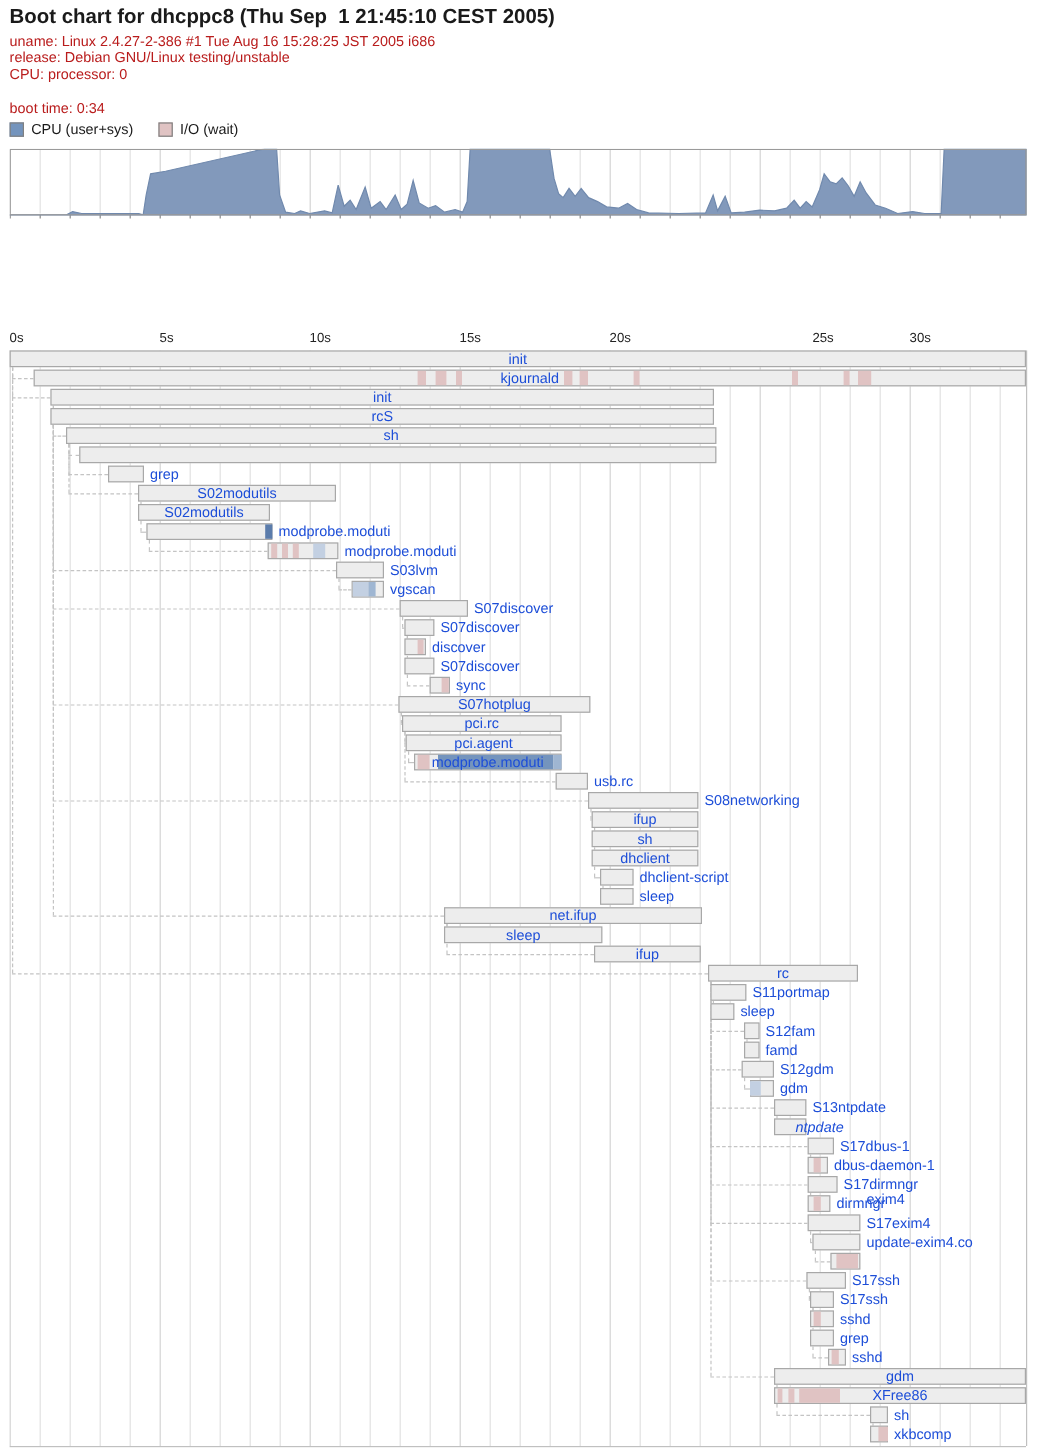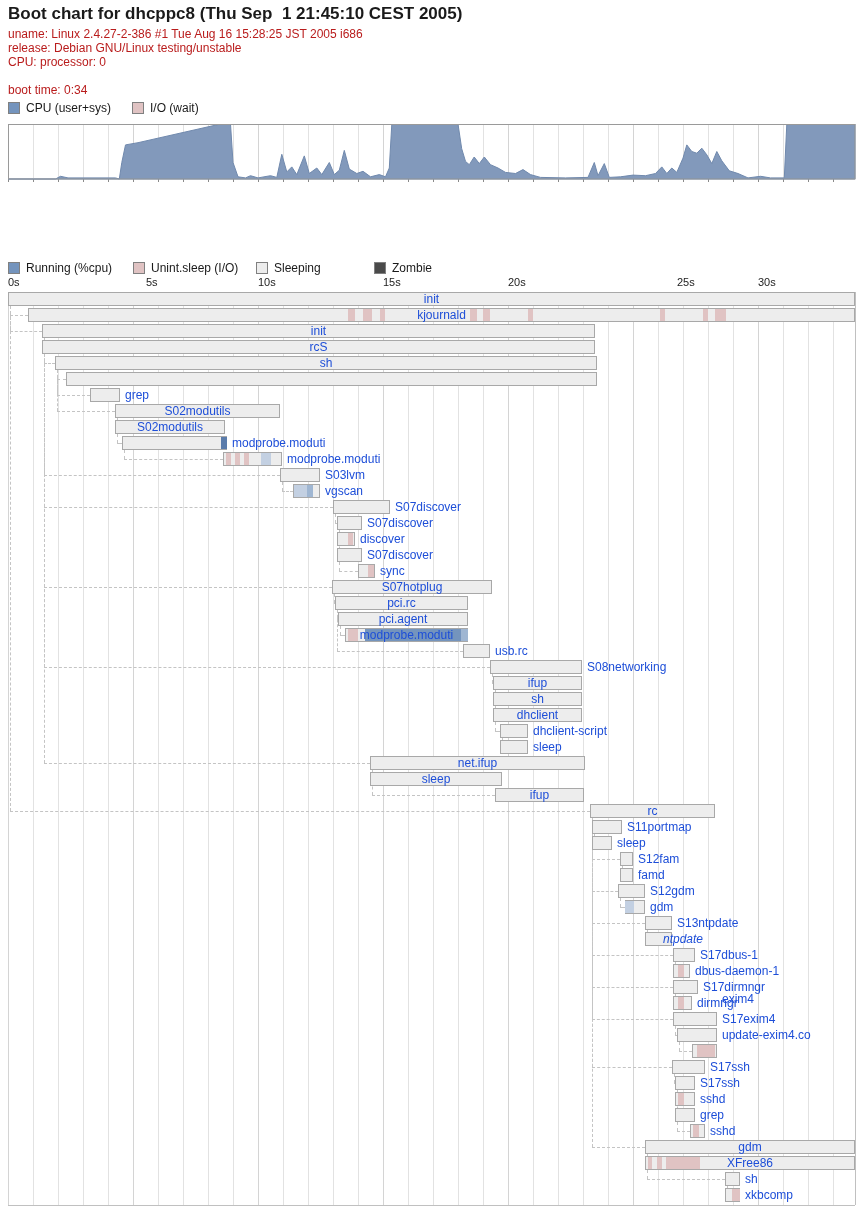--- a/index.html
+++ b/index.html
@@ -111,41 +111,23 @@
         <line x1="700.5" y1="55" x2="700.5" y2="58" stroke="#8a8a8a"></line>
         <line x1="725.5" y1="55" x2="725.5" y2="58" stroke="#8a8a8a"></line>
         <line x1="750.5" y1="55" x2="750.5" y2="58" stroke="#8a8a8a"></line>
         <line x1="775.5" y1="55" x2="775.5" y2="58" stroke="#8a8a8a"></line>
         <line x1="800.5" y1="55" x2="800.5" y2="58" stroke="#8a8a8a"></line>
         <line x1="825.5" y1="55" x2="825.5" y2="58" stroke="#8a8a8a"></line>
         <polygon points="0,55 0.0,55.0 47.5,55.0 52.5,52.3 60.0,53.9 75.0,53.9 107.5,53.9 111.3,55.0 113.8,38.5 117.5,20.9 130.0,18.7 212.5,0.0 222.5,0.0 225.0,38.5 230.0,52.8 237.5,53.9 242.5,51.7 250.0,53.9 262.5,51.7 268.8,53.4 273.8,30.3 278.8,47.9 283.8,42.9 288.8,50.6 296.3,31.9 301.3,49.5 308.8,44.0 313.8,50.6 321.3,38.5 326.3,50.6 331.3,46.2 336.3,26.4 341.3,45.1 348.8,49.5 355.0,47.3 362.5,52.8 371.3,50.6 377.5,52.8 381.3,44.0 383.8,0.0 450.0,0.0 453.7,24.7 457.5,37.4 461.3,40.7 466.2,33.0 471.3,39.6 476.3,33.0 482.5,40.7 490.0,44.0 497.5,48.4 507.5,49.5 515.0,45.6 522.5,50.6 532.5,53.4 557.5,53.9 580.0,53.4 586.3,38.5 590.0,51.7 596.3,39.6 601.3,53.4 612.5,52.8 625.0,51.1 637.5,51.7 647.5,49.5 653.8,42.9 658.8,49.5 663.8,44.0 668.8,48.4 675.0,34.1 678.8,20.9 683.8,27.5 688.8,29.2 693.8,24.2 698.8,30.8 703.8,39.6 708.8,27.5 713.8,36.8 721.3,46.8 730.0,49.5 740.0,53.9 752.5,52.3 762.5,53.9 776.3,53.9 778.8,0.0 847.0,0.0 847,55" fill="#8299bb" stroke="#7089ad" stroke-width="1"></polygon>
         <rect x="0.5" y="0.5" width="846.5" height="54.5" fill="none" stroke="#9a9a9a"></rect>
       </svg></div>
 
-  <div class="legend procLegend" style="left:8px;top:261px" id="proc-legend">
-      <span class="litem">
-        <span class="swatch" style="background: rgb(116, 148, 189);"></span>
-        <span>Running (%cpu)</span>
-      </span>
-      <span class="litem">
-        <span class="swatch" style="background: rgb(224, 195, 195);"></span>
-        <span>Unint.sleep (I/O)</span>
-      </span>
-      <span class="litem">
-        <span class="swatch" style="background: rgb(237, 237, 237);"></span>
-        <span>Sleeping</span>
-      </span>
-      <span class="litem">
-        <span class="swatch" style="background: rgb(74, 74, 74);"></span>
-        <span>Zombie</span>
-      </span>
-    </div>
   <div id="axis">
       <span class="tick" style="left: 8px;">0s</span>
-      <span class="tick" style="left: 133px; margin-left: 13px;">5s</span>
+      <span class="tick" style="left: 133px;">5s</span>
       <span class="tick" style="left: 258px;">10s</span>
       <span class="tick" style="left: 383px;">15s</span>
       <span class="tick" style="left: 508px;">20s</span>
       <span class="tick" style="left: 633px; margin-left: 44px;">25s</span>
       <span class="tick" style="left: 758px;">30s</span>
     </div>
   <div id="proc-chart" style="position:absolute;left:0;top:0;width:864px;height:1212px">
       <div class="grid" style="left: 8px; top: 292px; height: 913px; background: rgb(212, 212, 212);"></div>
       <div class="grid" style="left: 33px; top: 292px; height: 913px; background: rgb(226, 226, 226);"></div>
       <div class="grid" style="left: 58px; top: 292px; height: 913px; background: rgb(226, 226, 226);"></div>

